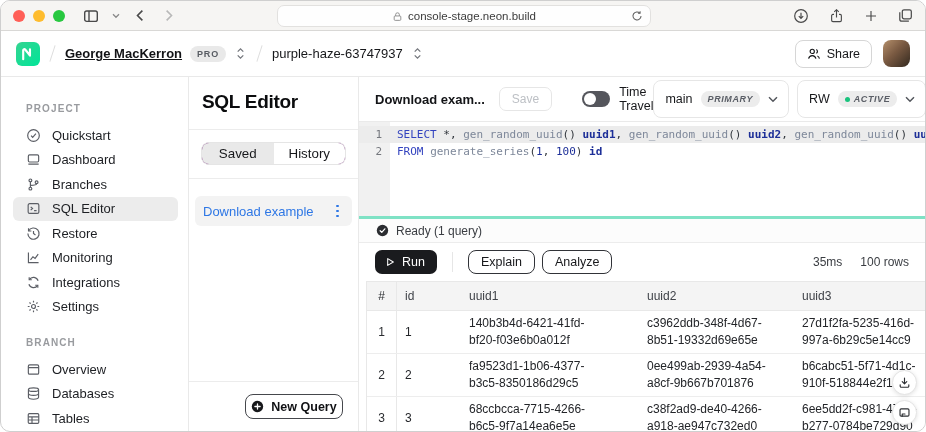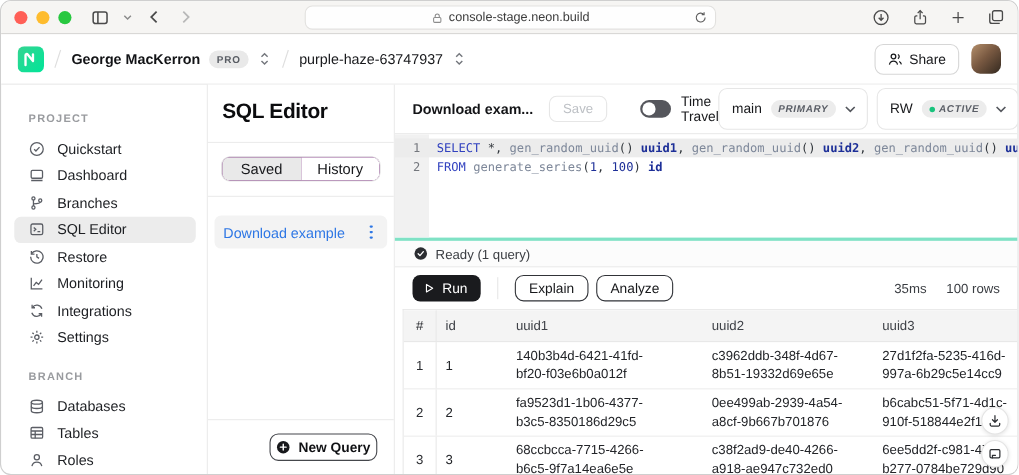--- a/index.html
+++ b/index.html
@@ -22,21 +22,21 @@
              justify-content:center; gap:5px; font-size:11.5px; color:#3c3c3c; }
   .url-reload { position:absolute; right:7px; top:4px; color:#5f5f5f; display:flex; }
   .chrome-right { margin-left:auto; display:flex; align-items:center; gap:20px; color:#4a4a4a; }
 
   
   .app-header { height:46px; border-bottom:1px solid #e9e9e9; display:flex; align-items:center;
                 padding:0 15px; gap:9px; background:#fff; }
   .logo { width:24px; height:24px; flex:none; }
   .crumb-sep { width:1px; height:17px; background:#dedede; transform:rotate(18deg); margin:0 3px; }
   .menu-trigger { display:flex; align-items:center; gap:8px; background:none; border:none; }
-  .org-name { font-size:13px; font-weight:600; color:#121316; }
+  .org-name { font-size:13px; font-weight:600; color:#121316;text-decoration:underline; }
   .proj-name { font-size:13px; color:#17181b; }
   .pill { background:#e9e9e9; border-radius:8px; font-size:9px; font-weight:700; color:#585c63;
           padding:3px 7px; letter-spacing:.8px; }
   .updown { color:#74777d; display:flex; }
   .share-btn { margin-left:auto; height:28px; padding:0 11px; border:1px solid #d6d6d6; border-radius:8px;
                background:#fff; display:flex; align-items:center; gap:6px; font-size:12.5px; font-weight:500; color:#17181b; }
   .avatar { width:27px; height:27px; border-radius:8px; flex:none; margin-left:2px;
             background:linear-gradient(135deg,#b5906c 0%,#7a5a42 45%,#33291f 100%); }
 
   
@@ -324,20 +324,27 @@
       <div class="side-item">
         <svg viewBox="0 0 16 16" fill="none" stroke="currentColor" stroke-width="1.25">
             <circle cx="8" cy="8" r="2.1"></circle>
             <path d="M8 1.9v1.9M8 12.2v1.9M1.9 8h1.9M12.2 8h1.9M3.7 3.7L5 5M11 11l1.3 1.3M12.3 3.7L11 5M5 11l-1.3 1.3"></path>
           </svg>
         <span>Settings</span>
       </div>
 
       <div class="side-label second">BRANCH</div>
 
+      <div class="side-item">
+        <svg viewBox="0 0 16 16" fill="none" stroke="currentColor" stroke-width="1.25">
+            <rect x="2.5" y="3" width="11" height="10" rx="1.4"></rect>
+            <path d="M2.5 6h11"></path>
+          </svg>
+        <span>Overview</span>
+      </div>
       <div class="side-item">
         <svg viewBox="0 0 16 16" fill="none" stroke="currentColor" stroke-width="1.25">
             <ellipse cx="8" cy="3.9" rx="5.4" ry="1.9"></ellipse>
             <path d="M2.6 3.9v8.2c0 1.1 2.4 2 5.4 2s5.4-.9 5.4-2V3.9"></path>
             <path d="M2.6 8c0 1.1 2.4 2 5.4 2s5.4-.9 5.4-2"></path>
           </svg>
         <span>Databases</span>
       </div>
       <div class="side-item">
         <svg viewBox="0 0 16 16" fill="none" stroke="currentColor" stroke-width="1.25">

